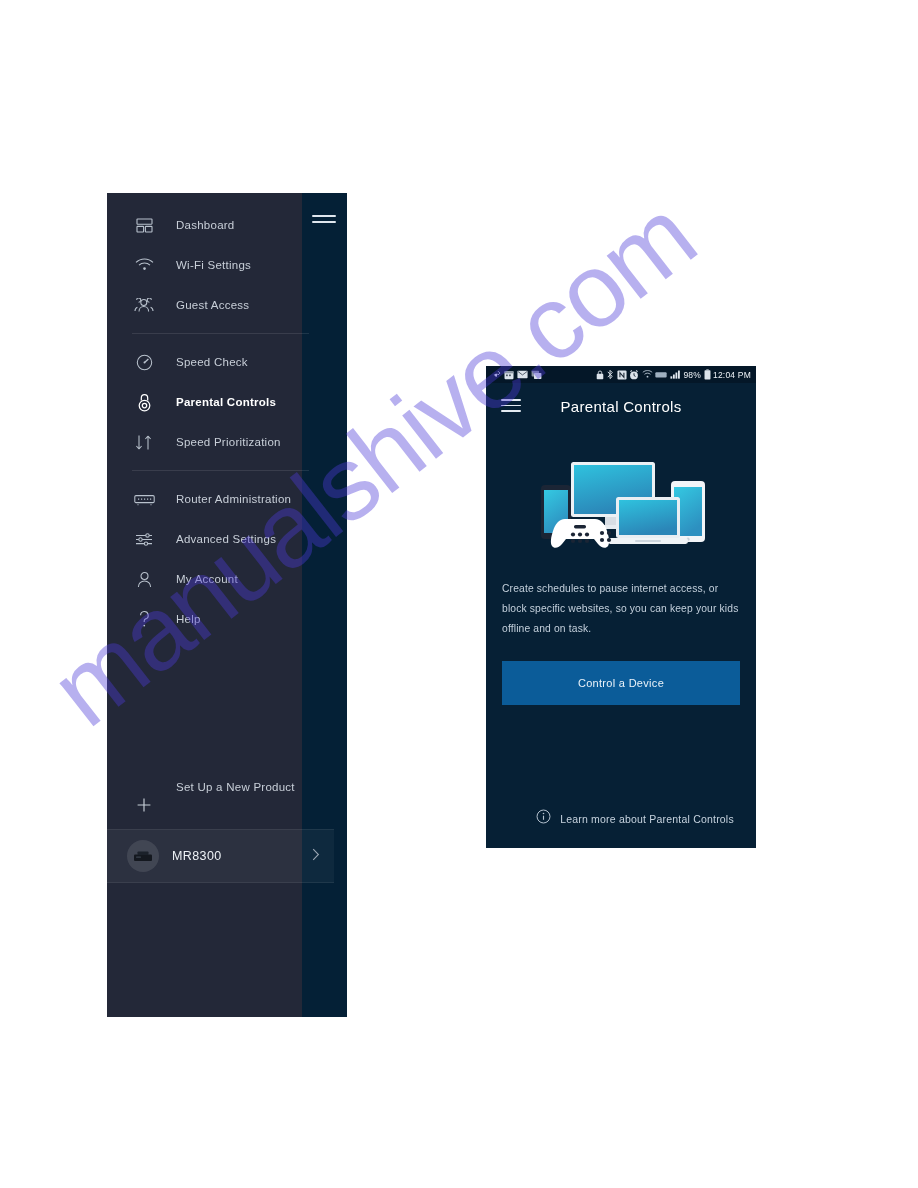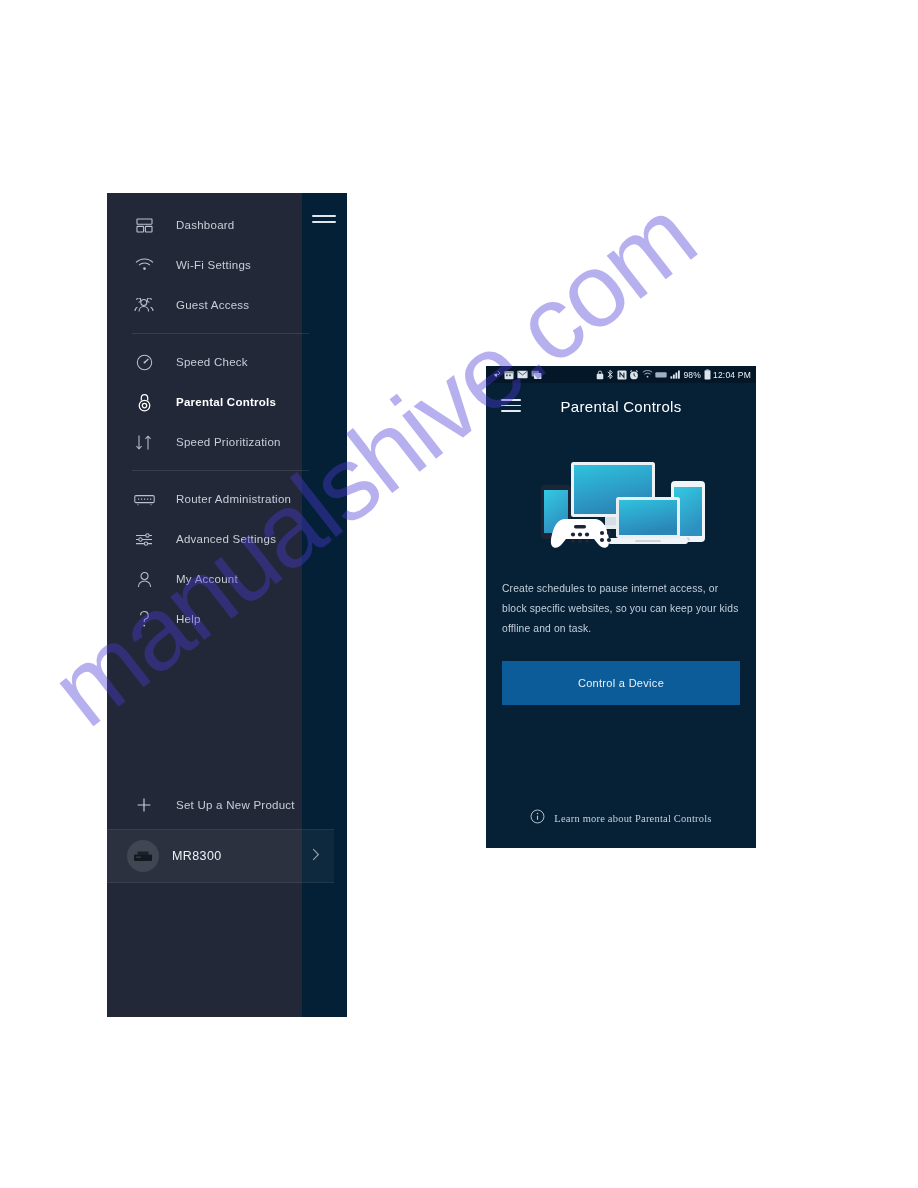--- a/index.html
+++ b/index.html
@@ -84,21 +84,21 @@
     letter-spacing: 0.25px;
     white-space: nowrap;
   }
   .menu-item.active .mi-label { color: #ffffff; font-weight: bold; }
 
   #drawer-setup-block {
     position: absolute; left: 0; top: 588px;
     width: 227px;
   }
   #setup-row {
-    display: flex; align-items: center;
+    display: flex; 
     height: 48px; padding-left: 24px;
   }
   #setup-row .plus {
     width: 26px; flex: 0 0 26px;
     display: flex; align-items: center; justify-content: center;
   }
   #setup-row .mi-label {
     margin-left: 19px; font-size: 11.5px; color: #c8cfd8; letter-spacing: .25px;
   }
   #device-row {
@@ -172,24 +172,23 @@
   #cta {
     margin: 22px 16px 0 16px;
     height: 44px;
     background: #0b5c99;
     display: flex; align-items: center; justify-content: center;
     font-size: 11px; color: #eaf2f9; letter-spacing: .3px;
     cursor: pointer;
   }
   #learn-more {
     position: absolute;
-    left: 0; bottom: 20px; width: 100%;
+    left: 14px; bottom: 20px; width: 100%;
     display: flex; align-items: center; justify-content: center;
     gap: 9px;
-    font-family: Liberation Serif, serif;
   }
   #learn-more .lm-text {
     font-size: 10.5px; color: #c6d2de; letter-spacing: .2px;
   }
 </style>
 </head>
 <body>
 
 <div id="page">
 

